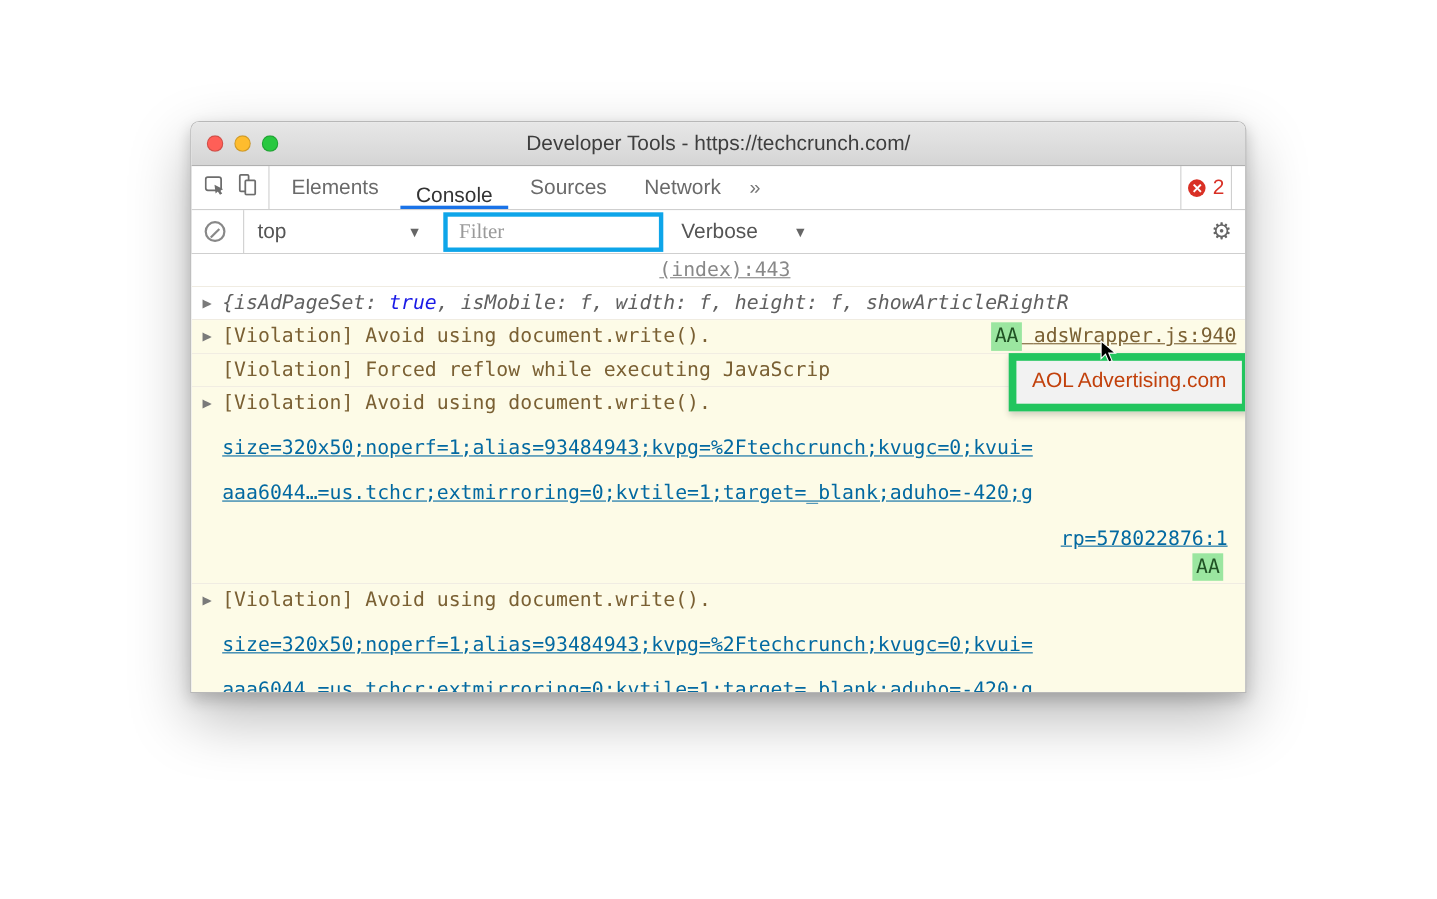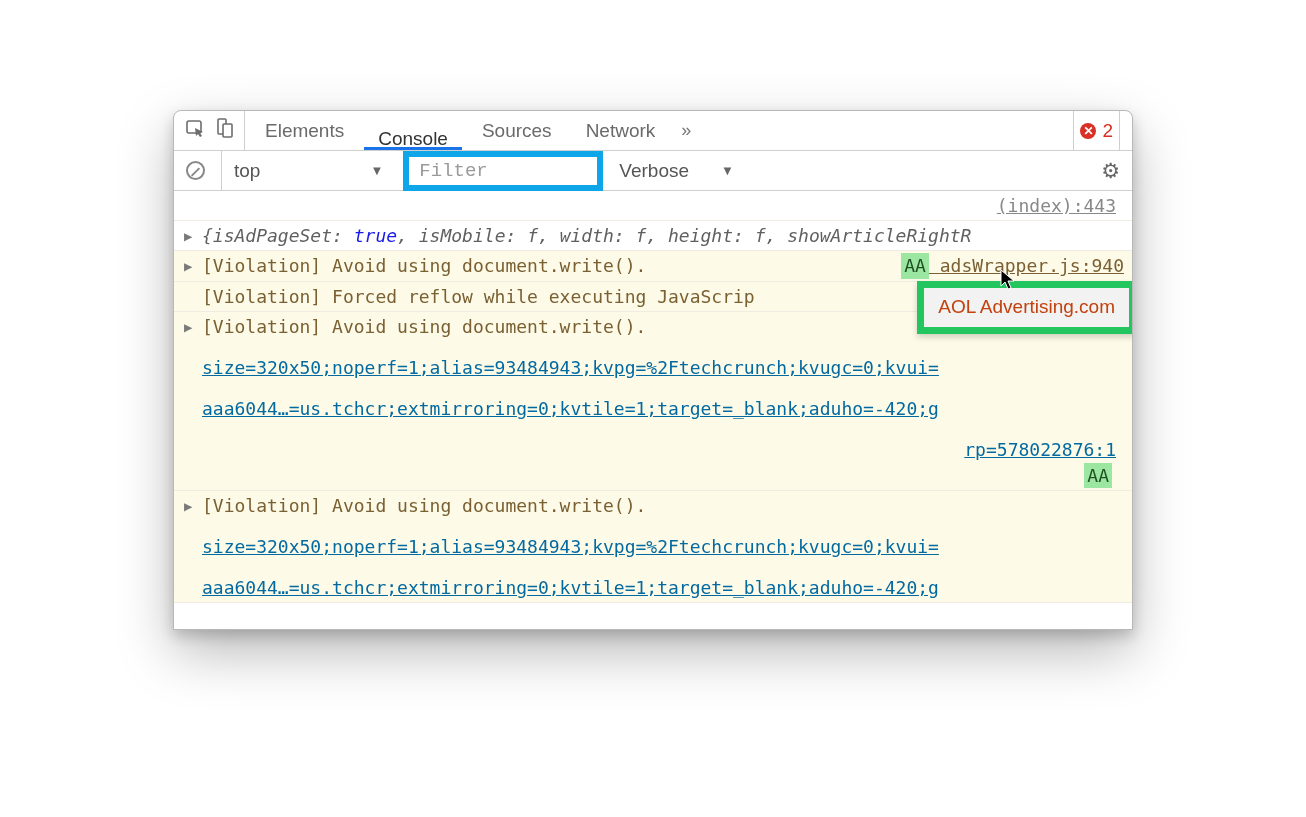--- a/index.html
+++ b/index.html
@@ -65,34 +65,34 @@
     
     .filterbar {
       height: 40px; border-bottom: 1px solid #cfcfcf;
       display: flex; align-items: center; padding: 0 12px; gap: 16px;
       font-size: 19px; color: #555;
     }
     .clear-ico { width:19px; height:19px; border-radius:50%; border: 2px solid #888; position: relative;}
     .clear-ico::after{content:""; position:absolute; left:2px; right:2px; top:50%; height:2px; background:#888; transform: rotate(-45deg);}
     .ctx-select { display:flex; align-items:center; gap:110px; padding:0 4px; border-left:1px solid #cfcfcf; height:100%; padding-left:12px;}
     .ctx-select .tri, .lvl-select .tri { color:#666; font-size:13px; }
-    .filter-input { border: 6px solid #0ea5e9; font-size: 19px; padding: 3px 10px; width: 200px; color:#333; font-family: Liberation Mono, monospace; }
+    .filter-input { border: 4px solid #0ea5e9; font-size: 19px; padding: 3px 10px; width: 200px; color:#333; font-family: Liberation Serif, serif; }
     .filter-input::placeholder{color:#9a9a9a;}
     .lvl-select { display:flex; align-items:center; gap:32px;}
     .filterbar .spacer { flex: 1; }
     .gear { color:#666; font-size:21px; }
     
     .console {
       flex: 1; overflow: hidden;
       font-family: Menlo, Consolas, monospace;
       font-size: 18px; line-height: 1.4;
       background:#fff;
     }
     .row { border-bottom: 1px solid #f0ece2; padding: 2px 8px 2px 28px; position: relative; }
-    .row.idx { background: #fff; text-align: right; color: #888; text-decoration: underline; padding-right: 16px; }
+    .row.idx { background: #fff; text-align: center; color: #888; text-decoration: underline; padding-right: 16px; }
     .row.obj { background:#fff; color:#606060; font-style: italic; white-space: nowrap; overflow: hidden;}
     .row.warn { background: #fdfbe7; color: #7a6033; }
     .disclosure { position: absolute; left: 10px; top: 6px; color: #7a7a7a; font-size: 14px; font-style: normal;}
     .kw-true { color: #1a1ae6; }
     .obj span { font-style: italic; }
     .link { text-decoration: underline; cursor: pointer; }
     .source-ref { float: right; color: #7a6033; text-decoration: underline; }
     .aa-badge { display: inline-block; background: #9be6a0; color: #205224; font-style: normal; padding: 0 3px; font-family: Menlo, monospace;}
     .subline { word-break: break-all; color:#0369a1;margin-top:16px; }
     .badge-right { text-align: right; padding-right: 12px; }
@@ -118,20 +118,28 @@
       z-index: 11;
       font-style: normal;
     }
     .truncated { white-space: nowrap; overflow: hidden; text-overflow: clip;}
   </style>
 </head>
 <body>
 
 <div class="window">
 
+  <div class="titlebar">
+    <div class="traffic">
+      <div class="dot close"></div>
+      <div class="dot min"></div>
+      <div class="dot max"></div>
+    </div>
+    <div class="title-text">Developer Tools - https://techcrunch.com/</div>
+  </div>
 
   <div class="tabs">
     <div class="tab-icons">
       <span>
         <svg width="20" height="20" viewBox="0 0 20 20">
             <rect x="1" y="3" width="14" height="12" rx="2" ry="2" fill="none" stroke="#6d6d6d" stroke-width="1.6"></rect>
             <path d="M9 10 L17 14 L14 15 L16 18 L14 19 L12 16 L10 18 Z" fill="#6d6d6d"></path>
           </svg>
       </span>
       <span>

